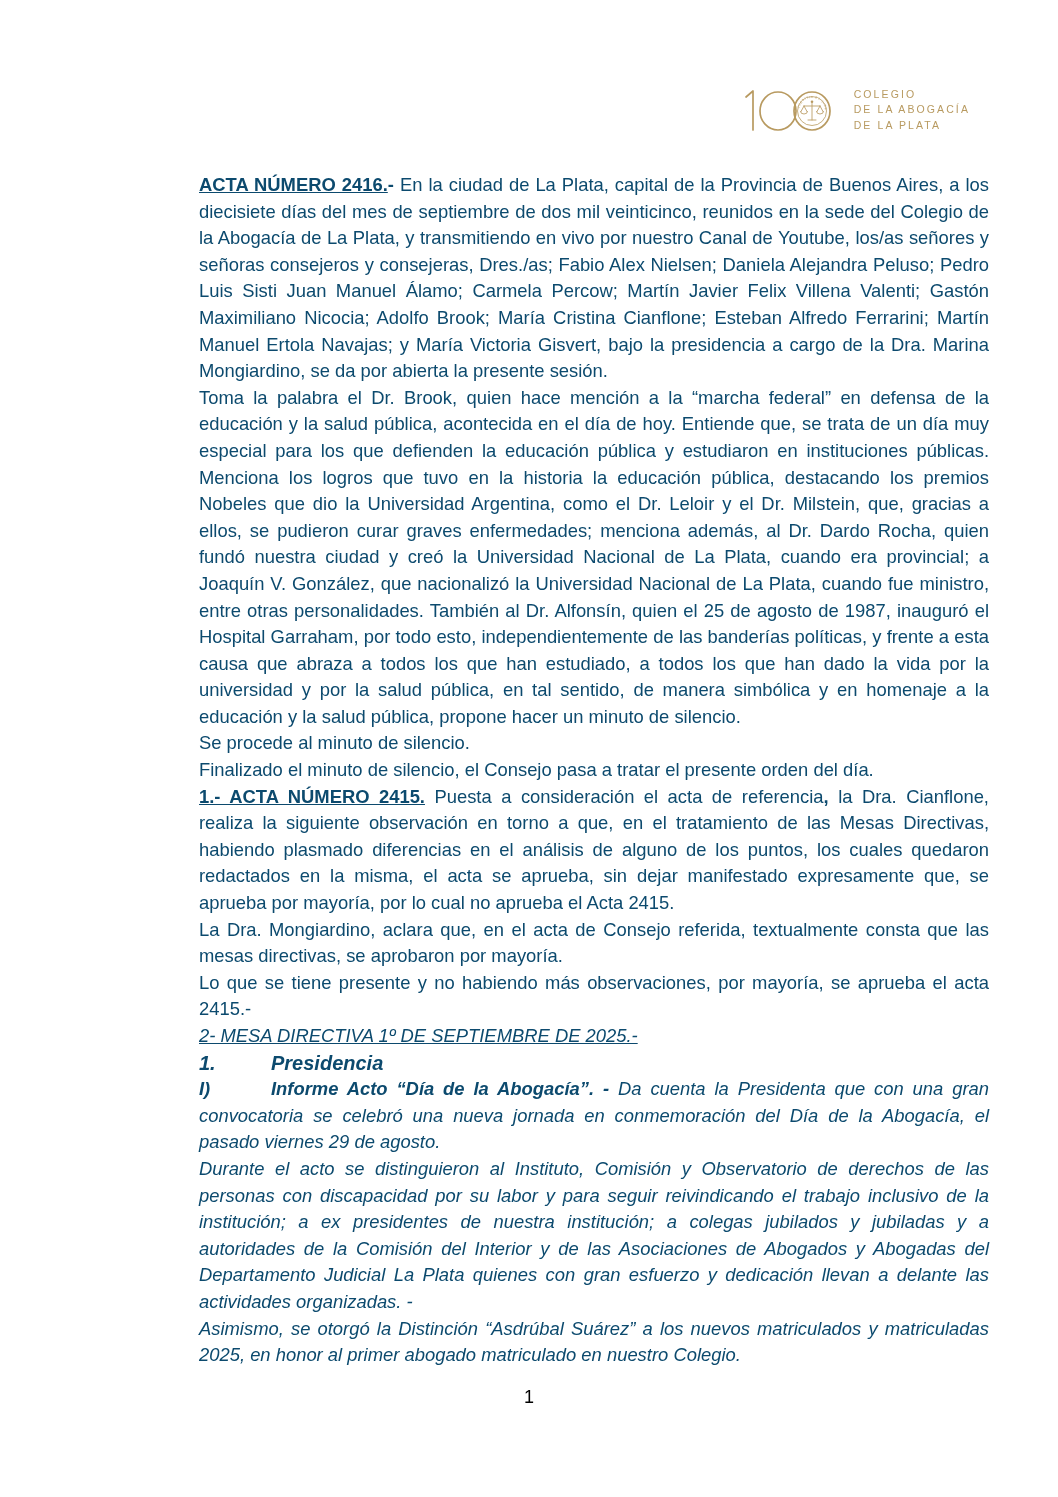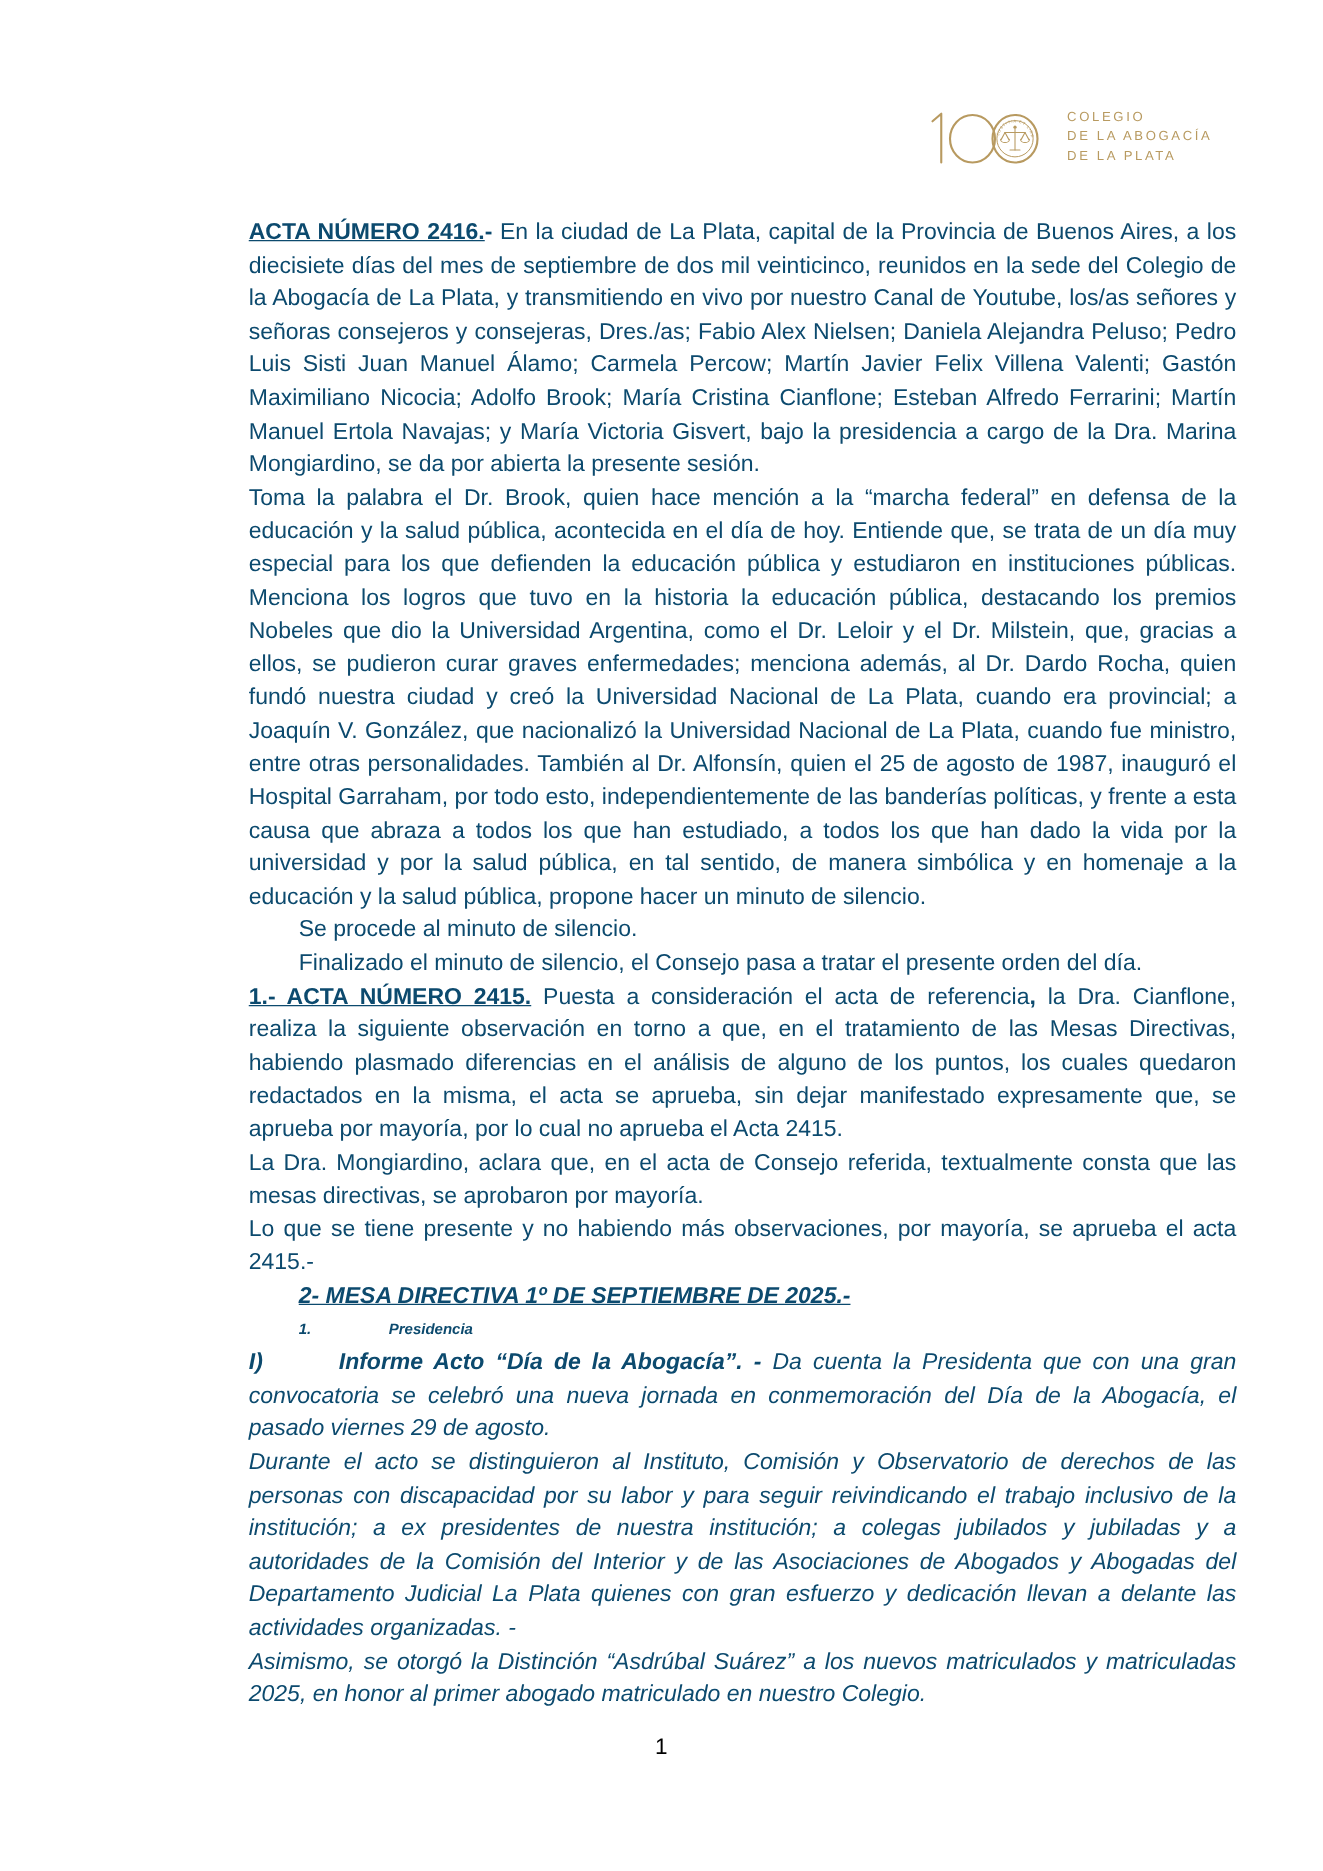--- a/index.html
+++ b/index.html
@@ -64,44 +64,43 @@
     line-height: 26.6px;
     text-align: justify;
     text-justify: inter-word;
     font-family: "Liberation Sans", sans-serif;
     color: #0c4a6e;
     -webkit-hyphens: none;
     hyphens: none;
   }
   .para.nojust {
     text-align: left;
-    margin-left: 40px;
   }
   .lead {
     font-weight: bold;
     text-decoration: underline;
   }
   .lead-nounder {
     font-weight: bold;
   }
   .ital {
     font-style: italic;
   }
   .bi {
     font-style: italic;
     font-weight: bold;
   }
   .biu {
     font-style: italic;
-    font-weight: bold;
+    font-weight: normal;
     text-decoration: underline;
   }
   .heading-row {
     display: block;
-    font-size: 12px;
+    font-size: 20px;
     line-height: 26.6px;
     font-style: italic;
     font-weight: bold;
   }
   .num-col {
     display: inline-block;
     width: 72px;
   }
 
   

